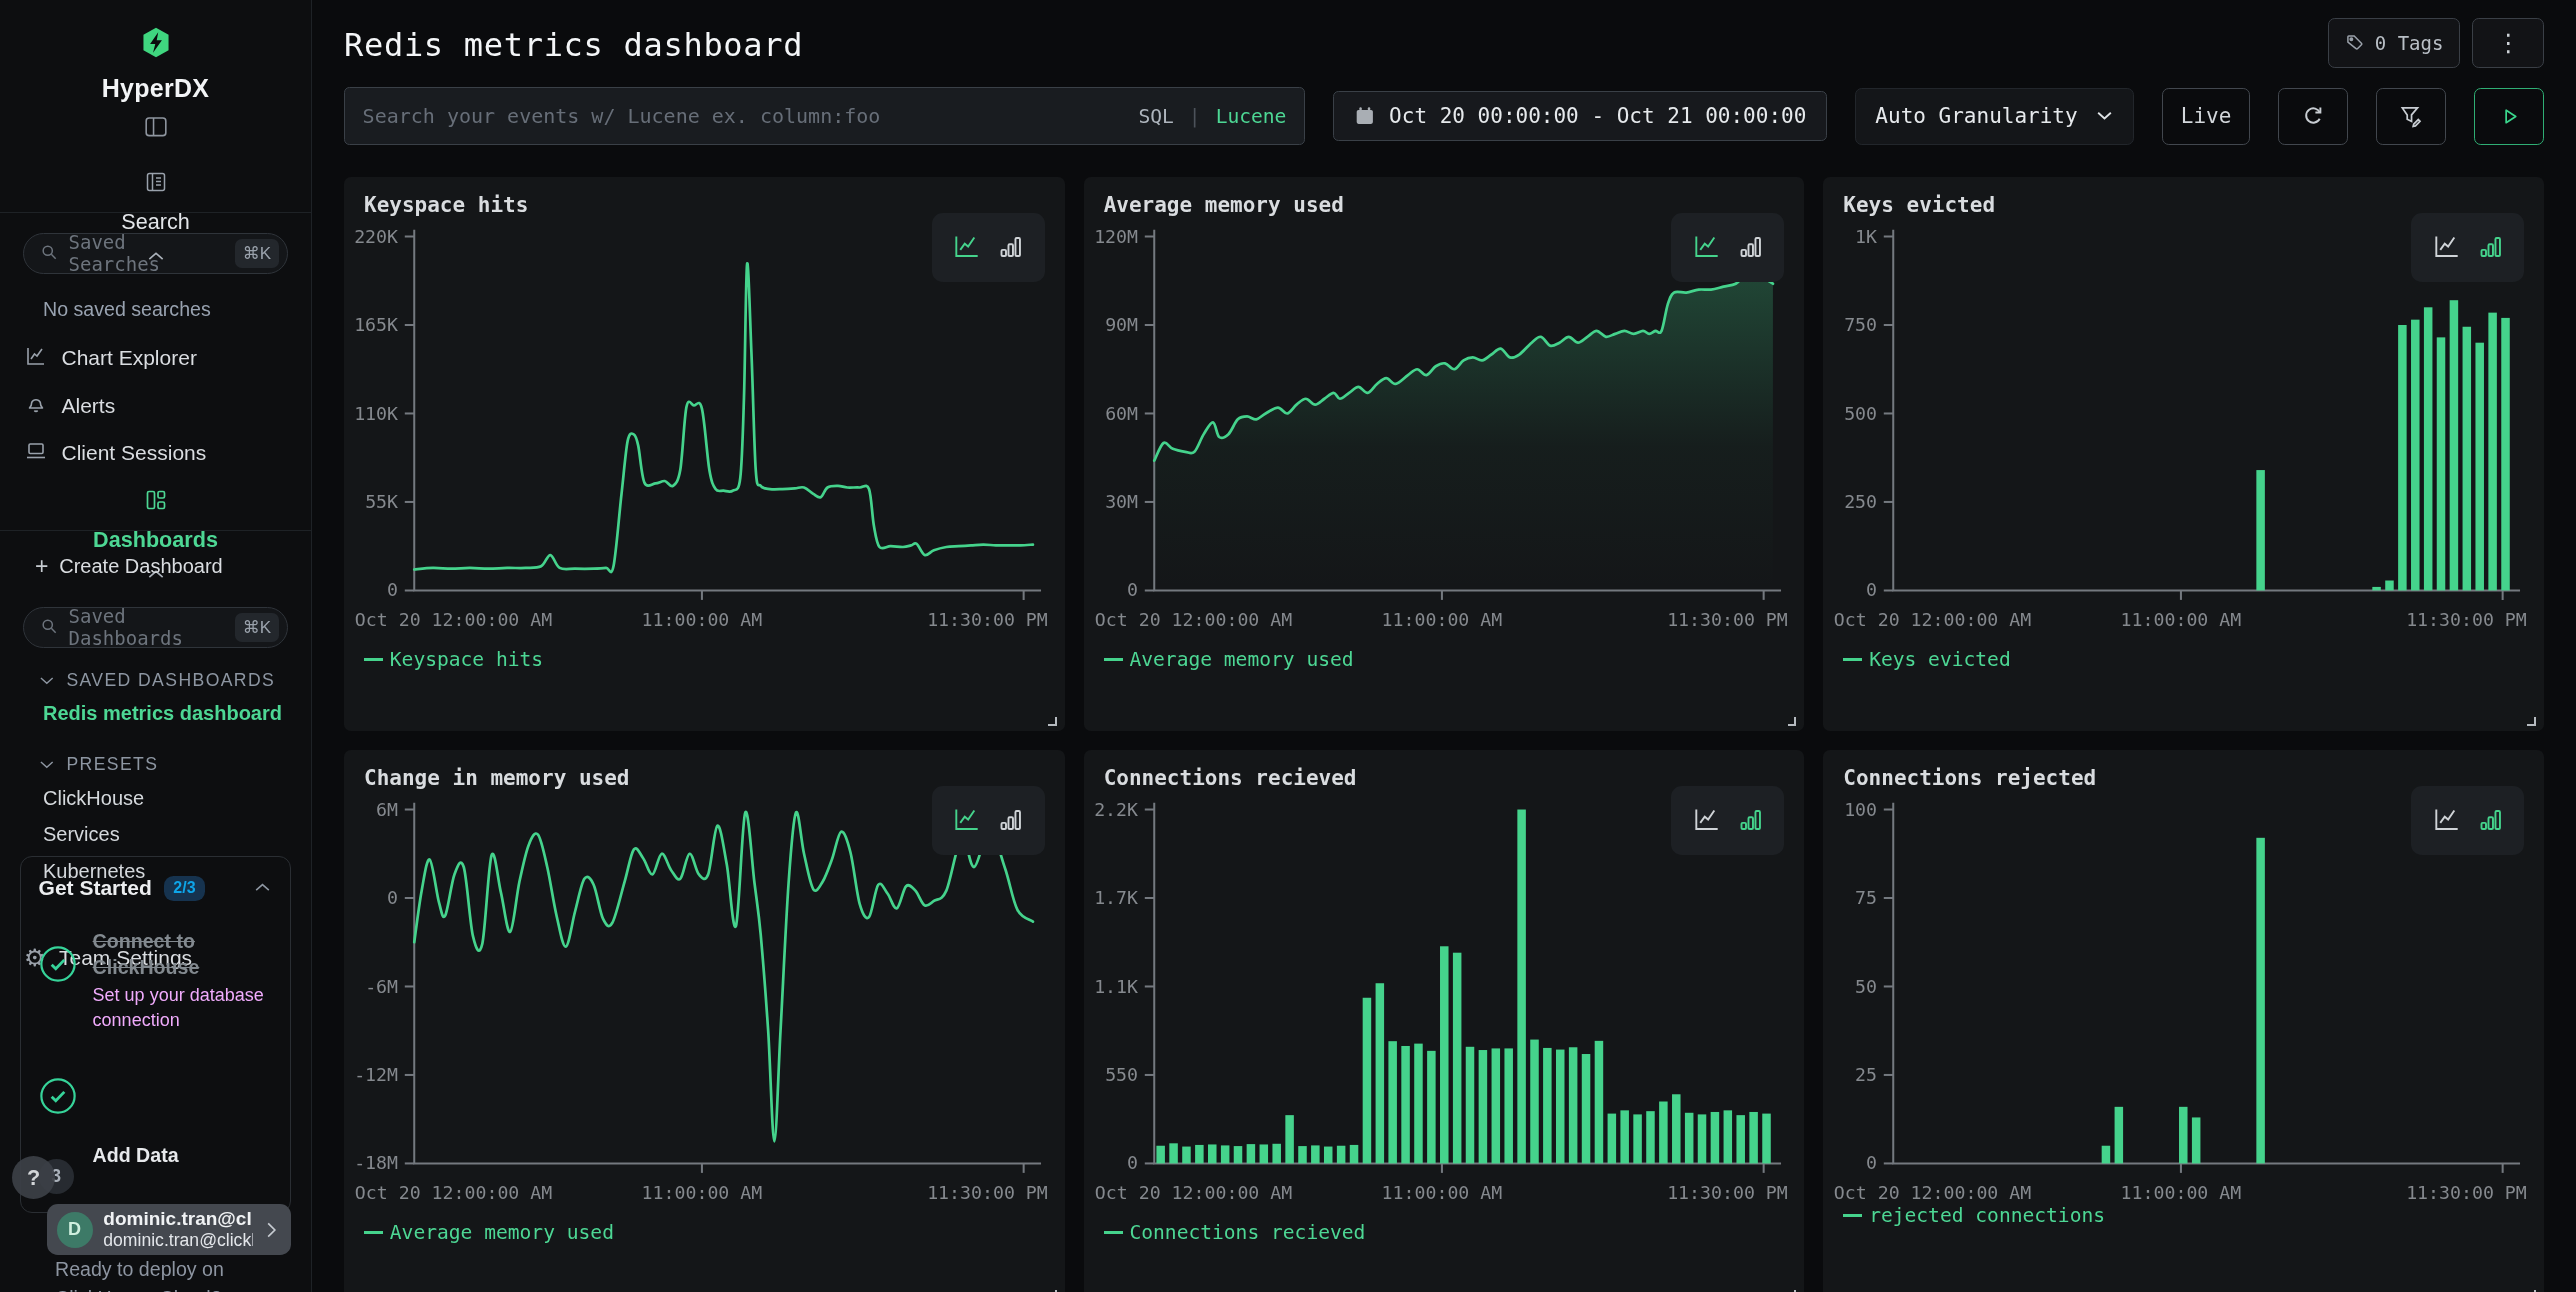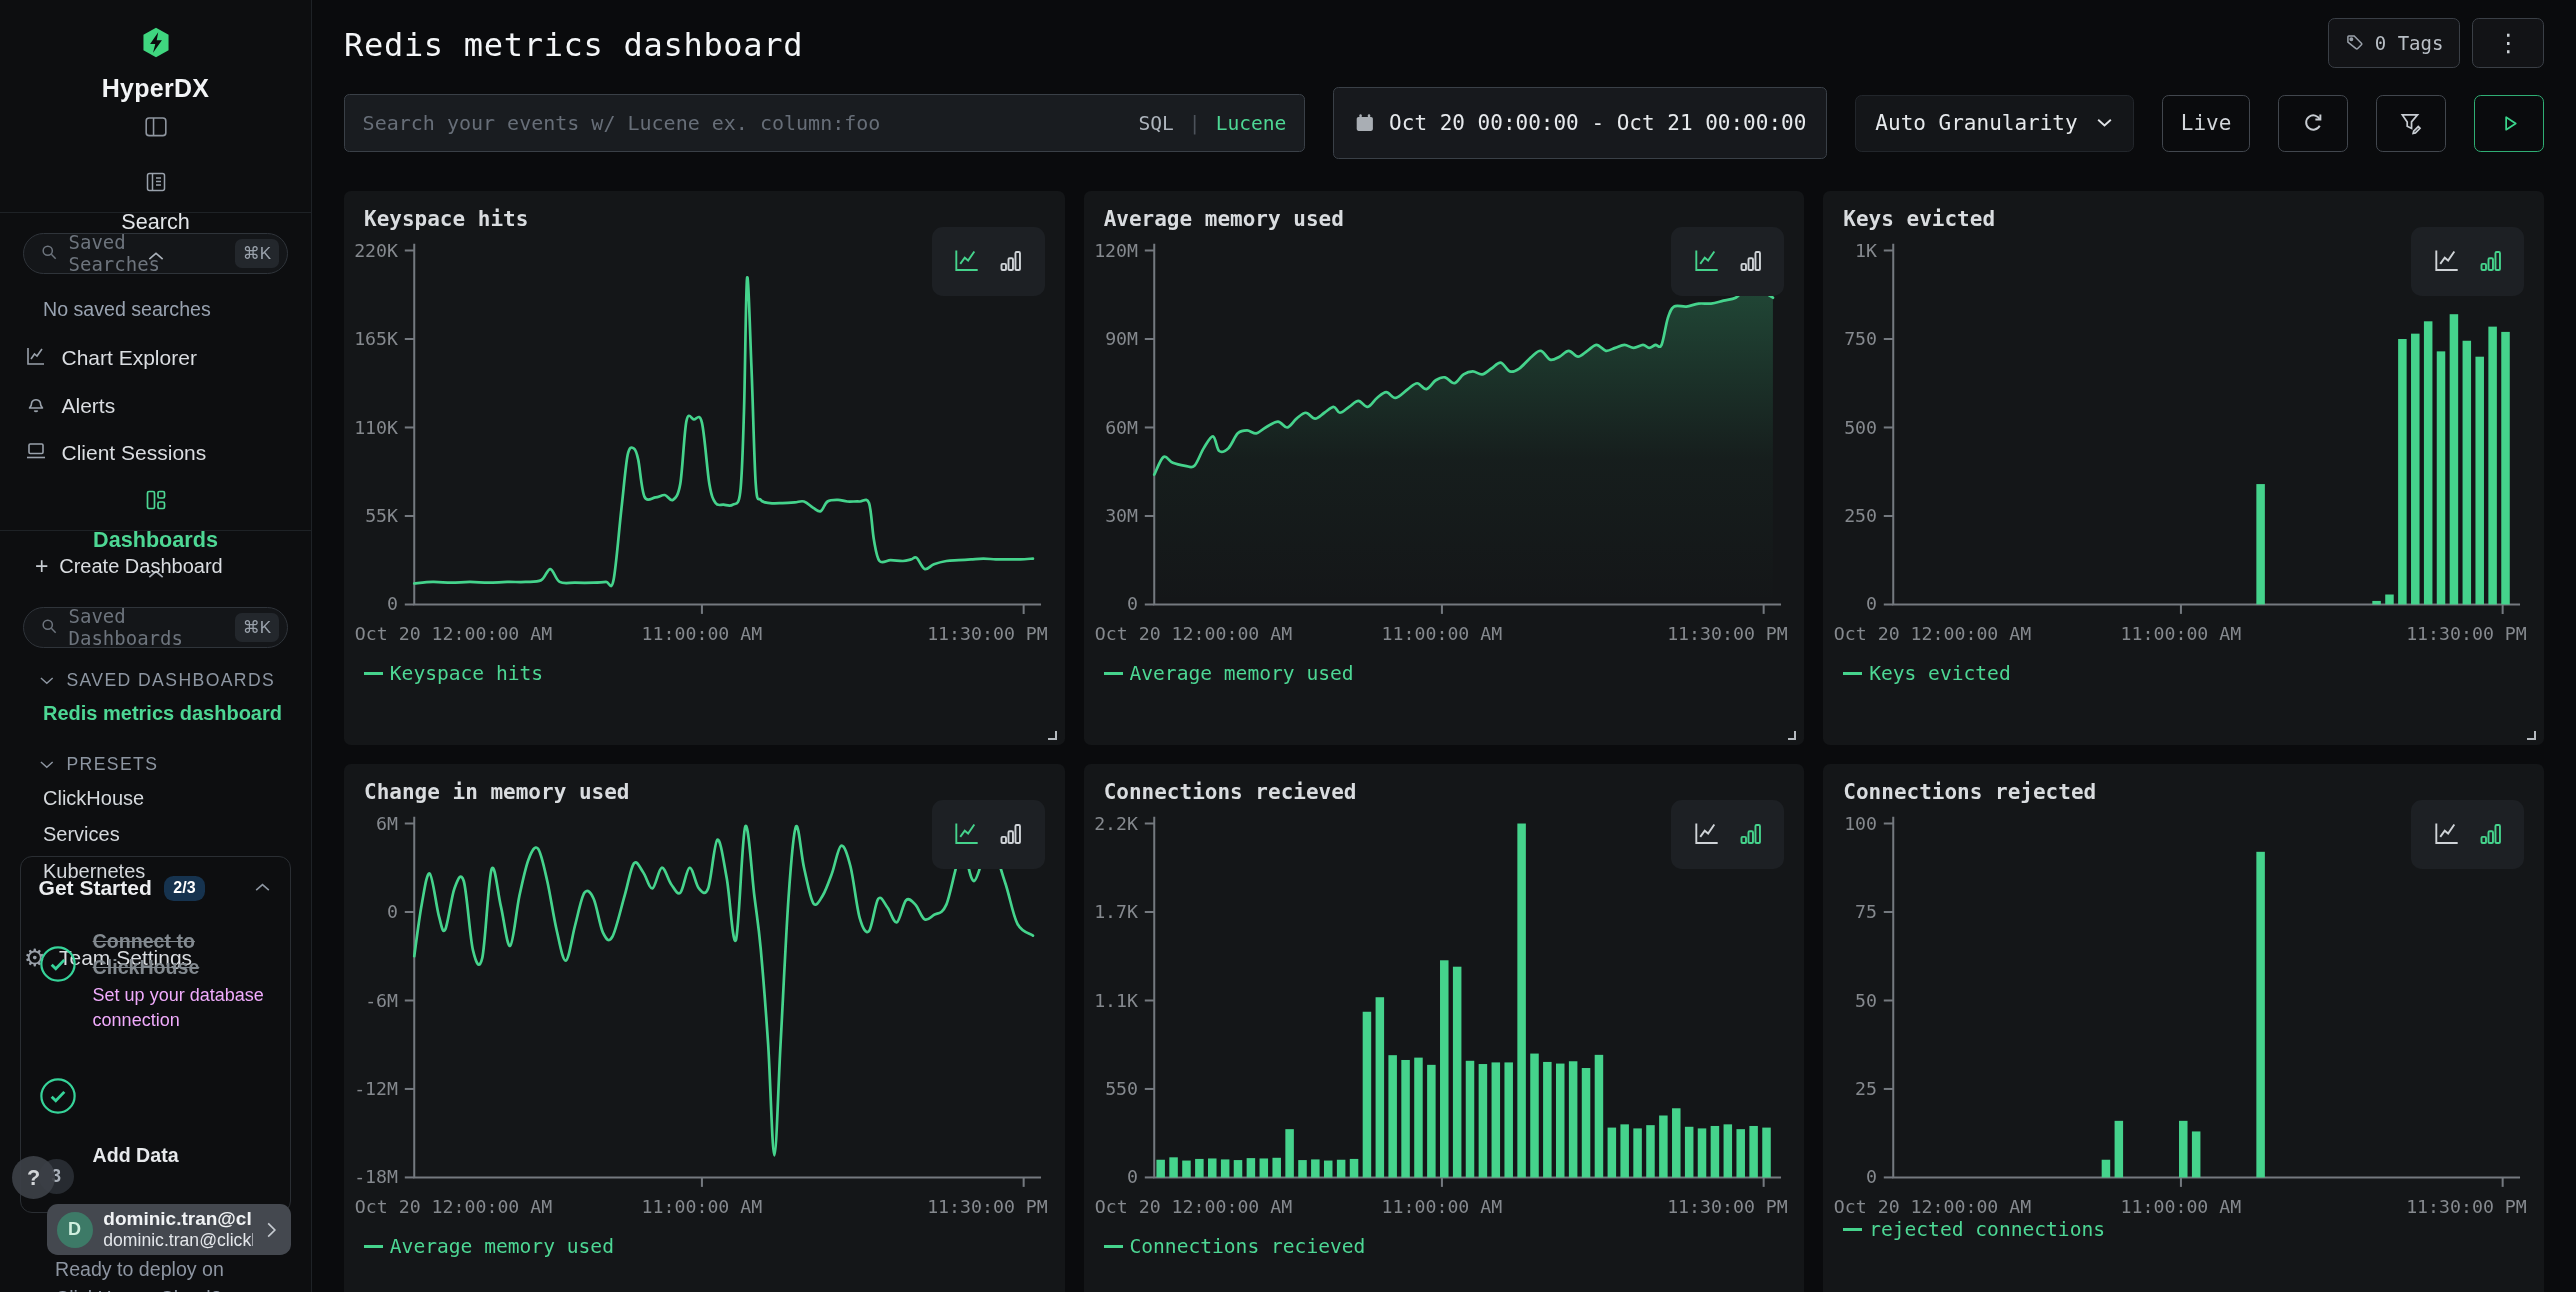--- a/index.html
+++ b/index.html
@@ -36,21 +36,21 @@
   .sub-item { padding:6.8px 24px 6.8px 43px; font-size:20px; color:#d4d8dc; cursor:pointer; }
   .sub-item.active { color:#4dd794; font-weight:bold; padding-left:43px; }
   .team-settings { display:flex; align-items:center; gap:13.5px; padding:0 24px; height:43px;
     margin-top:47px; font-size:21px; color:#dadde1; cursor:pointer; }
   .gear-glyph { font-size:24px; color:#9aa1aa; line-height:1; }
 
   .get-started { position:absolute; left:20px; right:20px; top:856px; height:357px;
     border:1.4px solid #2a2e33; border-radius:12px; padding:19px 17.6px; overflow:hidden; }
   .gs-head { display:flex; align-items:center; gap:12px; }
   .gs-title { font-size:21px; font-weight:bold; color:#eceef0; }
-  .gs-badge { background:#16334f; color:#ffffff; font-size:16px; font-weight:bold;
+  .gs-badge { background:#16334f; color:#0ea5e9; font-size:16px; font-weight:bold;
     border-radius:9.5px; padding:3.4px 9.5px; }
   .gs-chevron { margin-left:auto; }
   .gs-item { display:flex; gap:15px; margin-top:27px; }
   .gs-icon { flex:0 0 39px; display:flex; align-items:flex-start; padding-top:17.6px; }
   .step-circle { width:35px; height:35px; border-radius:50%; background:#272b31; color:#aab1ba;
     font-size:17.6px; font-weight:bold; display:flex; align-items:center; justify-content:center; }
   .gs-item-title { font-size:19.6px; font-weight:bold; color:#82898f; text-decoration:line-through; line-height:1.35; }
   .gs-item-title.todo { color:#e7e9ec; text-decoration:none; }
   .gs-item-desc { font-size:18px; color:#f0abfc; line-height:1.35; margin-top:2.7px; }
 
@@ -76,21 +76,21 @@
     font-size:19px; cursor:pointer; }
   .kebab { font-size:24px; color:#cdd2d7; padding:0 6.8px; }
 
   .toolbar { display:flex; gap:28px; margin-top:23px; align-items:center; }
   .search-box { flex:1; display:flex; align-items:center; height:58px; background:#191c20;
     border:1.4px solid #3a4047; border-radius:5.4px; padding:0 17.6px; gap:15px; }
   .search-ph { flex:1; font-size:20px; color:#676e78; }
   .lang-sql { font-size:19.6px; color:#aeb5bd; cursor:pointer; }
   .lang-div { color:#4c525a; font-size:19.6px; }
   .lang-lucene { font-size:19.6px; color:#4dd794; cursor:pointer; }
-  .date-box { display:flex; align-items:center; gap:13.5px; height:72px; background:#17191d;
+  .date-box { display:flex; align-items:center; gap:13.5px; height:50px; background:#17191d;
     border:1.4px solid #3a4047; border-radius:5.4px; padding:0 20px; cursor:pointer; }
   .date-text { font-size:21px; color:#e6e9ec; }
   .gran-box { display:flex; align-items:center; gap:17.6px; height:57px; background:#141619;
     border:1.4px solid #22262b; border-radius:6.8px; padding:0 19px; cursor:pointer; }
   .gran-text { font-size:21px; color:#e6e9ec; }
   .tool-btn { display:flex; align-items:center; justify-content:center; height:57px; min-width:70px;
     background:transparent; border:1.4px solid #42474e; border-radius:6.8px; cursor:pointer;
     color:#d3d7db; font-size:21px; padding:0 17.6px; }
   .tool-btn.play { border-color:#2fae74; }
 

